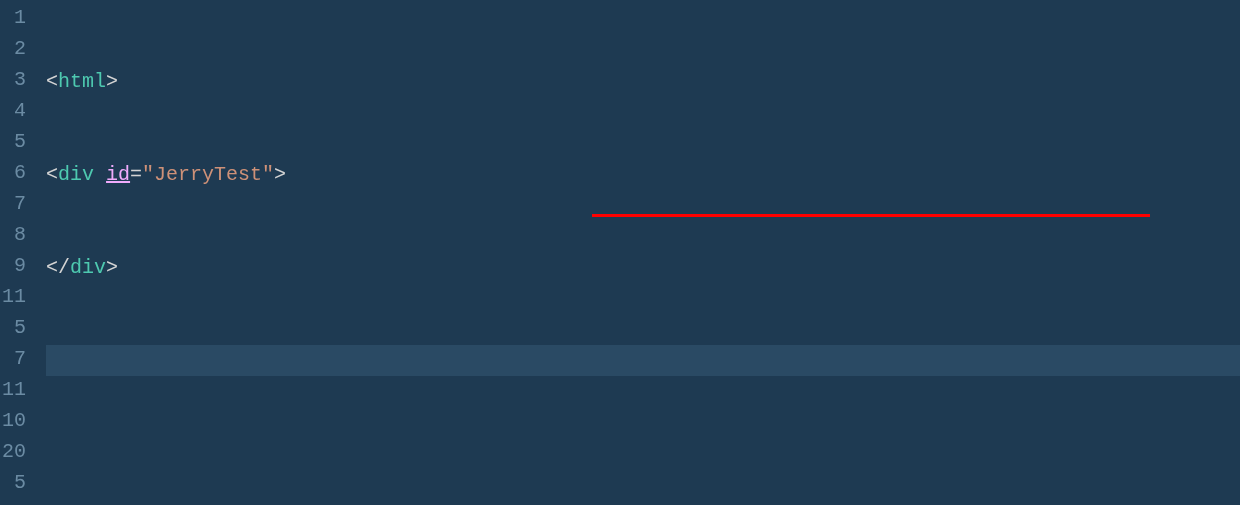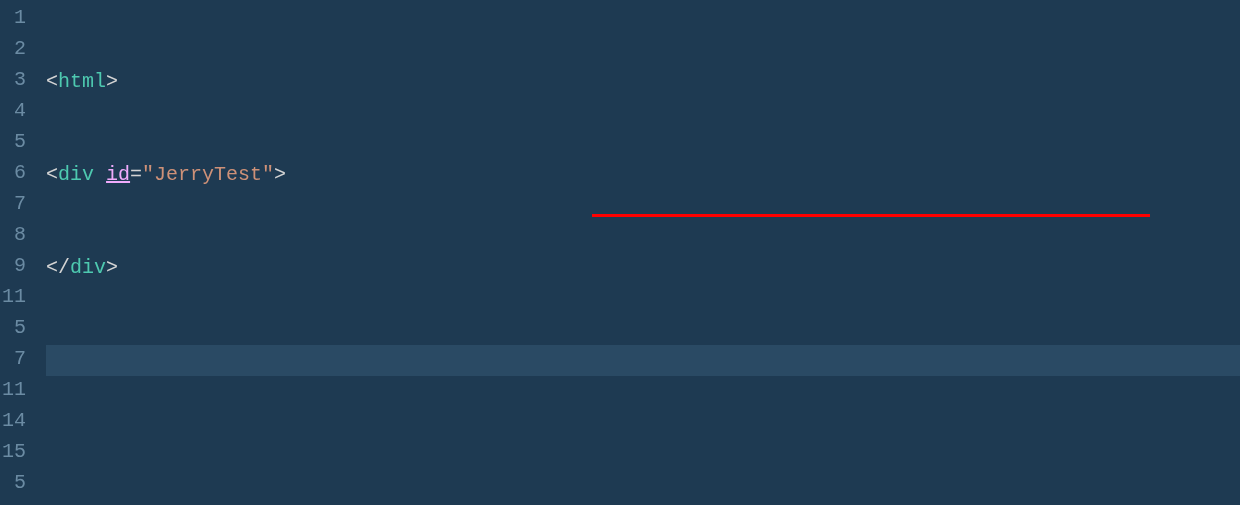--- a/index.html
+++ b/index.html
@@ -66,22 +66,22 @@
     <div>4</div>
     <div>5</div>
     <div>6</div>
     <div>7</div>
     <div>8</div>
     <div>9</div>
     <div>11</div>
     <div>5</div>
     <div>7</div>
     <div>11</div>
-    <div>14</div>
-    <div>15</div>
+    <div>10</div>
+    <div>20</div>
     <div>5</div>
   </div>
   <div class="code">
     <div class="line"><span class="punct">&lt;</span><span class="tag">html</span><span class="punct">&gt;</span></div>
     <div class="line"><span class="punct">&lt;</span><span class="tag">div</span><span> </span><span class="attr-name">id</span><span class="punct">=</span><span class="attr-val">"JerryTest"</span><span class="punct">&gt;</span></div>
     <div class="line"><span class="punct">&lt;/</span><span class="tag">div</span><span class="punct">&gt;</span></div>
     <div class="line highlighted"></div>
     
     
     

